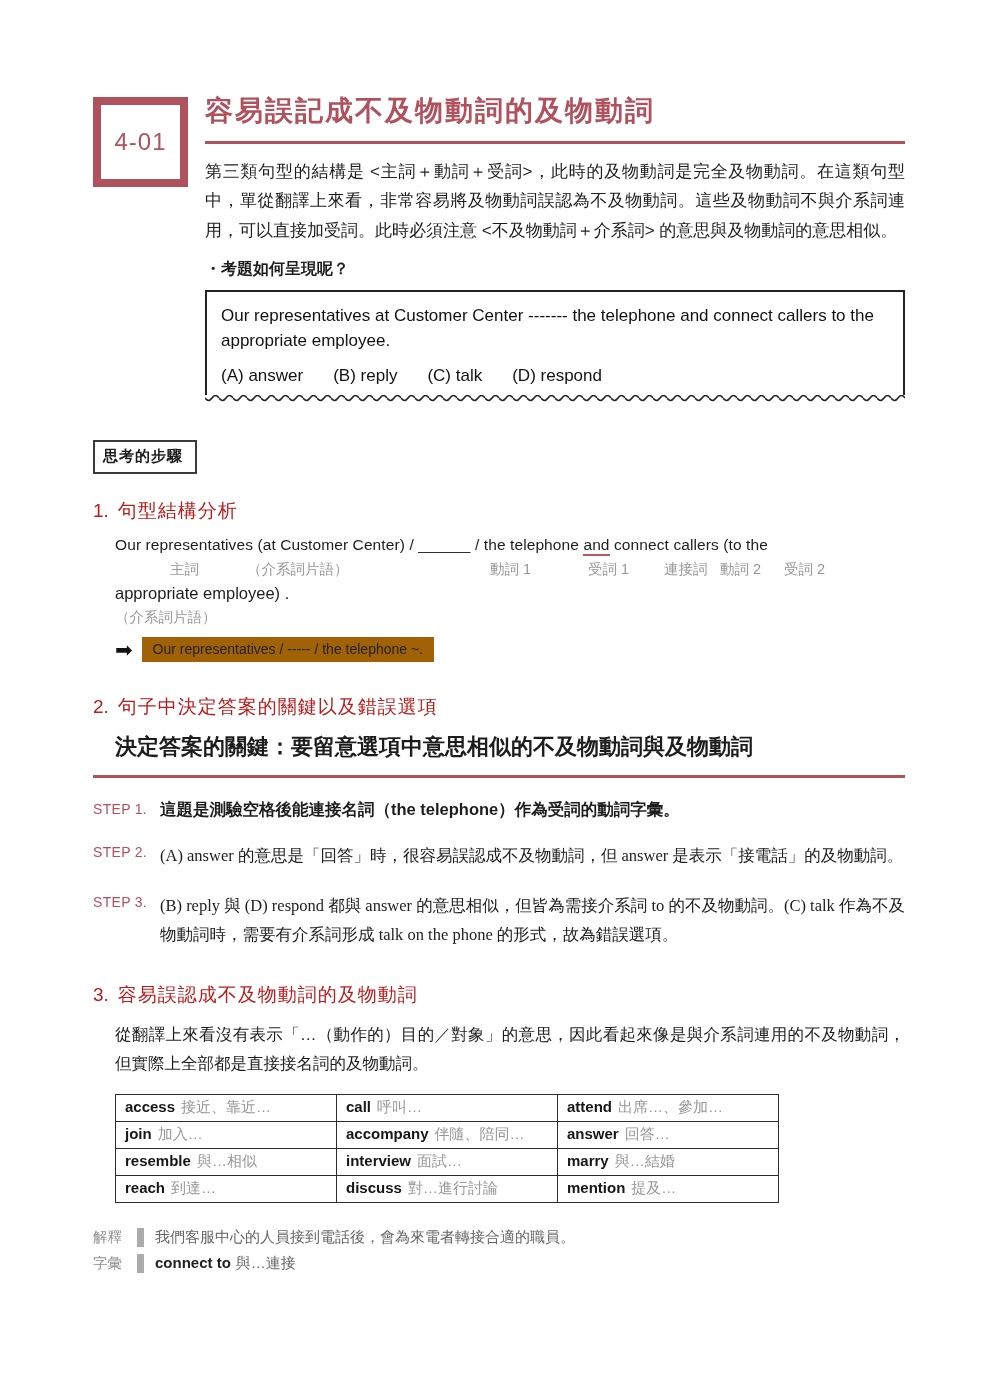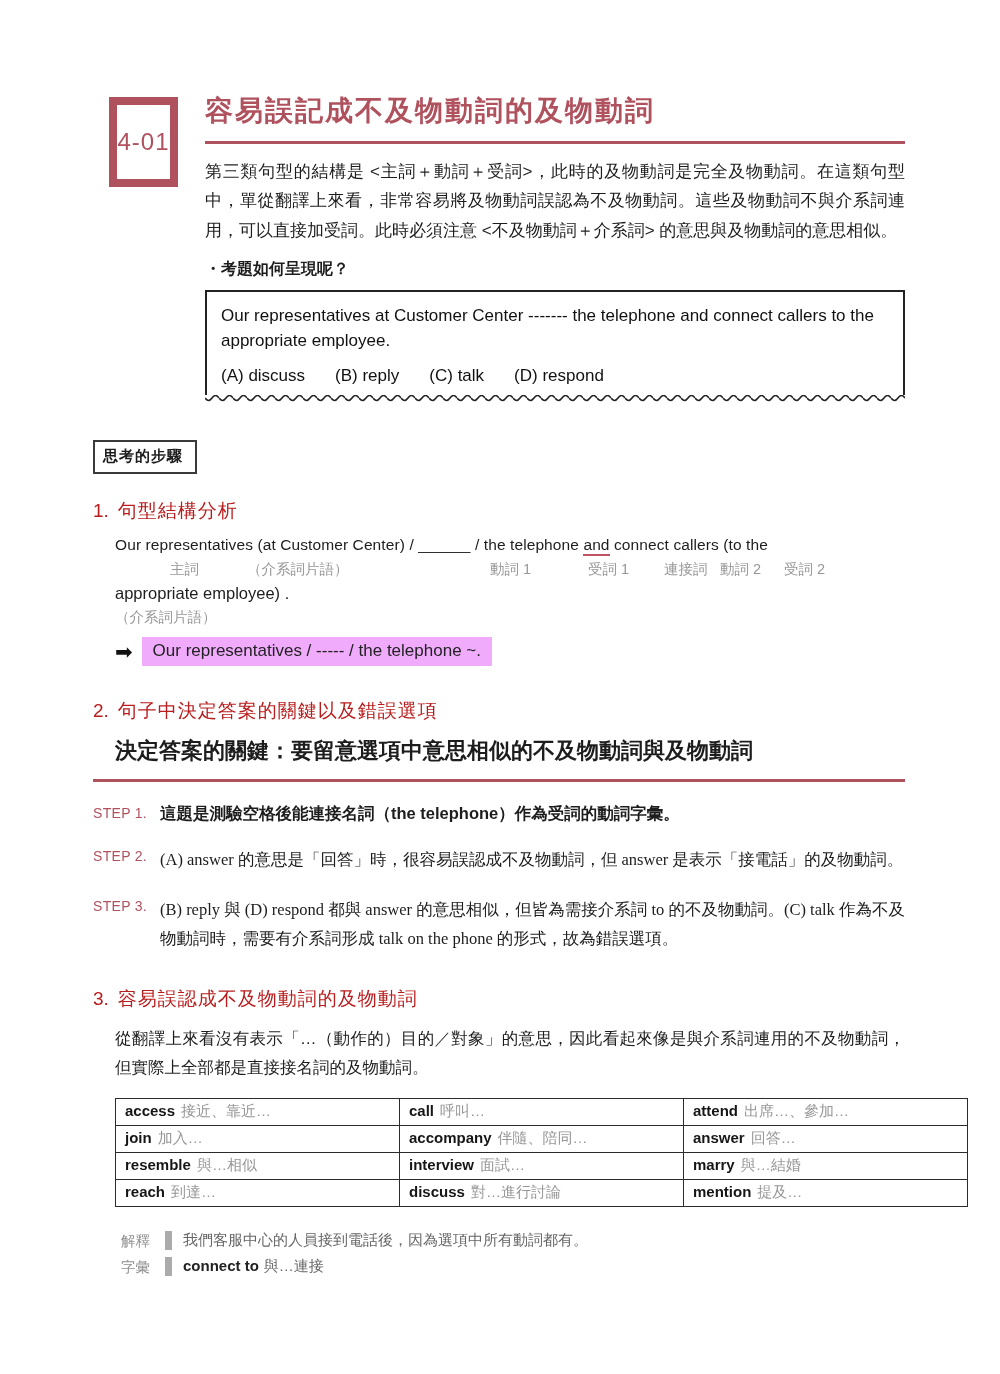--- a/index.html
+++ b/index.html
@@ -2,21 +2,21 @@
 <html><head>
 <meta charset="utf-8">
 <style>
   * { margin:0; padding:0; box-sizing:border-box; }
   html,body { background:#ffffff; }
   body { font-family:"Liberation Sans","DejaVu Sans",sans-serif; color:#1d1d1d; }
   .page{ width:1000px; height:1374px; background:#fff; padding:95px 95px 0 93px; overflow:hidden; position:relative; }
 
   
   .header{ position:relative; }
-  .badge{ position:absolute; left:16px; top:2px; width:69px; height:90px; border:8px solid #b0515e; display:flex; align-items:center; justify-content:center; font-size:24px; color:#b0515e; letter-spacing:1px; }
+  .badge{ position:absolute; left:0; top:2px; width:95px; height:90px; border:8px solid #b0515e; display:flex; align-items:center; justify-content:center; font-size:24px; color:#b0515e; letter-spacing:1px; }
   .header-right{ margin-left:112px; }
   .title{ font-size:28px; font-weight:700; color:#b0515e; letter-spacing:2px; line-height:1.15; }
   .title-rule{ height:3px; background:#b0515e; margin-top:14px; }
   .intro{ margin-top:13px; font-size:17px; line-height:1.72; text-align:justify; color:#1c1c1c; }
   .prompt{ margin-top:14px; font-size:16px; font-weight:700; }
 
   
   .qwrap{ margin-top:10px; }
   .qbox{ border:2px solid #222; border-bottom:none; padding:11px 14px 7px 14px; font-size:17px; line-height:1.5; color:#111; }
   .q-options{ margin-top:9px; }
@@ -33,46 +33,46 @@
   .analysis{ margin-left:22px; margin-top:12px; }
   .sent1{ font-size:15.5px; white-space:nowrap; letter-spacing:0.1px; }
   .and-u{ border-bottom:2px solid #c05562; padding-bottom:1px; }
   .label-row{ position:relative; height:26px; font-size:14.5px; color:#979797; margin-top:3px; }
   .label-row span{ position:absolute; top:3px; white-space:nowrap; }
   .lp0{left:55px;} .lp1{left:132px;} .lp2{left:375px;} .lp3{left:473px;} .lp4{left:549px;} .lp5{left:605px;} .lp6{left:669px;}
   .sent2{ font-size:16.5px; margin-top:1px; }
   .gray2{ font-size:14.5px; color:#979797; margin-top:5px; }
   .arrow-row{ margin-top:10px; display:flex; align-items:center; }
   .arrow-icon{ font-size:21px; color:#111; line-height:1; margin-right:9px; }
-  .hl{ background:#f0abfc; padding:4px 11px 5px 11px; font-size:17px; color:#222; }
+  .hl{ background:#a16207; padding:4px 11px 5px 11px; font-size:14px; color:#222; }
 
   .s2{ margin-top:32px; }
   .key-line{ margin:12px 0 0 22px; font-size:22px; font-weight:700; }
   .rule2{ height:3px; background:#b0515e; margin-top:13px; }
   .step{ display:flex; margin-top:21px; }
   .step-label{ flex:none; width:67px; color:#b0515e; font-size:14px; padding-top:2px; letter-spacing:0.3px; white-space:nowrap; }
   .step-content{ flex:1; }
   .step-heading{ font-size:16.5px; font-weight:700; }
   .step-heading:empty{ display:none; }
   .step-body{ font-size:16.5px; line-height:1.75; text-align:justify; }
   .step-heading:not(:empty) + .step-body{ margin-top:8px; }
   .serif-latin{ font-family:"Liberation Serif","DejaVu Serif",serif; }
 
   .s3{ margin-top:32px; }
   .s3-body{ margin:12px 0 0 22px; font-size:16.5px; line-height:1.75; text-align:justify; }
 
   
-  .verb-table{ margin:16px 0 0 22px; width:853px; border-collapse:collapse; table-layout:fixed; }
+  .verb-table{ margin:16px 0 0 22px; width:664px; border-collapse:collapse; table-layout:fixed; }
   .verb-table td{ border:1px solid #2b2b2b; padding:3px 9px 4px 9px; font-size:15px; height:25px; white-space:nowrap; overflow:hidden; }
   .verb-table .en{ font-weight:700; color:#161616; margin-right:6px; }
   .verb-table .zh{ color:#979797; }
 
   
   .answer-block{ margin-top:23px; }
-  .a-row{ display:flex; align-items:center; margin-top:5px;margin-left:28px; }
+  .a-row{ display:flex; align-items:flex-end; margin-top:5px; }
   .a-row:first-child{ margin-top:0; }
   .a-label{ flex:none; width:36px; color:#909090; font-size:14.5px; padding-top:2px; }
   .a-bar{ flex:none; width:7px; height:19px; background:#ababab; margin:1px 11px 0 8px; }
   .a-text{ font-size:15px; color:#666; padding-top:1px; }
   .a-en{ font-weight:700; color:#222; margin-right:5px; }
 </style>
 </head>
 <body>
 
 <div class="page">
@@ -83,21 +83,21 @@
     <div class="header-right">
       <h1 class="title">容易誤記成不及物動詞的及物動詞</h1>
       <div class="title-rule"></div>
       <p class="intro">第三類句型的結構是 &lt;主詞＋動詞＋受詞&gt;，此時的及物動詞是完全及物動詞。在這類句型中，單從翻譯上來看，非常容易將及物動詞誤認為不及物動詞。這些及物動詞不與介系詞連用，可以直接加受詞。此時必須注意 &lt;不及物動詞＋介系詞&gt; 的意思與及物動詞的意思相似。</p>
       <div class="prompt">・考題如何呈現呢？</div>
 
       <div class="qwrap">
         <div class="qbox">
           <div class="q-text">Our representatives at Customer Center ------- the telephone and connect callers to the appropriate employee.</div>
           <div class="q-options">
-            <span>(A) discuss</span><span>(B) reply</span><span>(C) talk</span><span>(D) respond</span>
+            <span>(A) answer</span><span>(B) reply</span><span>(C) talk</span><span>(D) respond</span>
           </div>
         </div>
         <svg class="wave" xmlns="http://www.w3.org/2000/svg">
           <defs>
             <pattern id="wv" width="14" height="9" patternUnits="userSpaceOnUse">
               <path d="M0 3 Q3.5 8 7 3 T14 3" fill="none" stroke="#222" stroke-width="1.6"></path>
             </pattern>
           </defs>
           <rect width="100%" height="9" fill="url(#wv)"></rect>
         </svg>
@@ -189,21 +189,21 @@
         </tr>
       </tbody>
     </table>
   </div>
 
   
   <div class="answer-block">
     <div class="a-row">
       <div class="a-label">解釋</div>
       <div class="a-bar"></div>
-      <div class="a-text">我們客服中心的人員接到電話後，因為選項中所有動詞都有。</div>
+      <div class="a-text">我們客服中心的人員接到電話後，會為來電者轉接合適的職員。</div>
     </div>
     <div class="a-row">
       <div class="a-label">字彙</div>
       <div class="a-bar"></div>
       <div class="a-text"><span class="a-en">connect to</span><span>與…連接</span></div>
     </div>
 
   </div>
 
   

